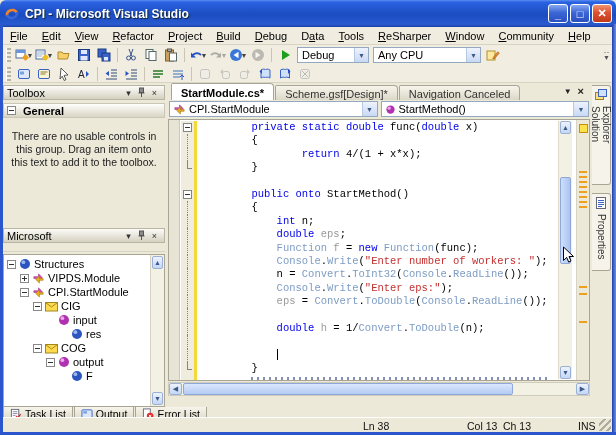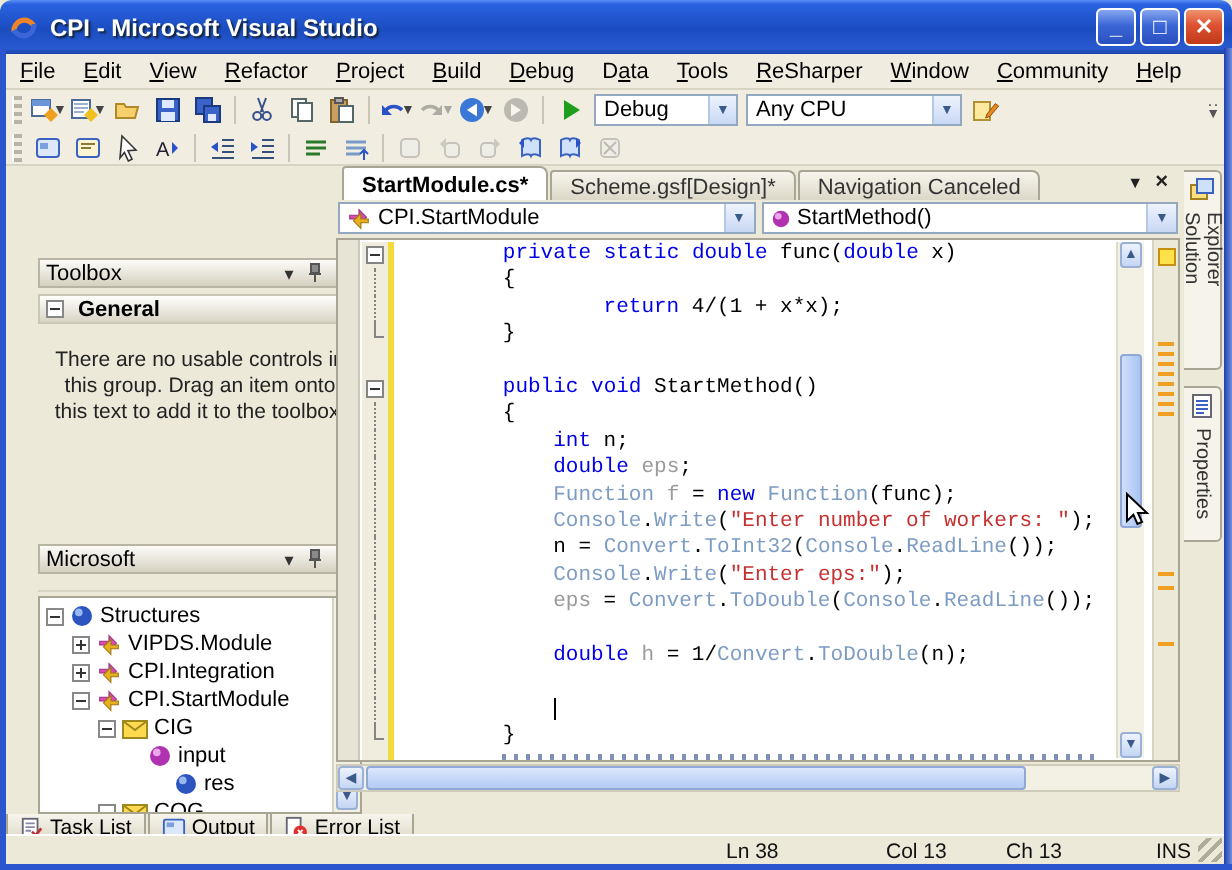--- a/index.html
+++ b/index.html
@@ -34,21 +34,21 @@
   .tcombo{height:16px;background:#fff;border:1px solid #94a8c0;display:flex;align-items:center;
      font-size:11px;padding-left:4px;margin:0 2px;position:relative;}
   .tcombo .arr{margin-left:auto;width:14px;height:14px;background:linear-gradient(#eef3fd,#c8d8f4);
      border-left:1px solid #b5c8e4;display:flex;align-items:center;justify-content:center;font-size:7px;color:#3a5a8a;}
   .overflow{margin-left:auto;display:flex;flex-direction:column;align-items:center;line-height:5px;color:#555;font-size:9px;padding-right:2px;}
   .ico{display:inline-flex;}
   .ico svg{display:block;}
 
   
   .main{position:absolute;left:3px;top:83px;right:4px;bottom:28px;}
-  .leftcol{position:absolute;left:16px;top:0;width:162px;bottom:0;margin-top:44px;}
+  .leftcol{position:absolute;left:0;top:0;width:162px;bottom:0;}
   .panel-title{height:15px;background:linear-gradient(#fcfbf8,#d5d1c0);border:1px solid #b9b5a5;
      display:flex;align-items:center;padding:0 3px;font-size:11px;}
   .panel-title .pt{flex:1;}
   .ptbtn{width:13px;height:12px;display:flex;align-items:center;justify-content:center;font-size:9px;color:#333;}
   .toolbox{position:absolute;left:0;top:2px;right:0;height:141px;}
   .group-hdr{margin-top:3px;height:15px;background:linear-gradient(#fefefc,#d9d5c5);
      border:1px solid #cbc7b7;display:flex;align-items:center;gap:4px;padding:0 3px;font-weight:bold;}
   .tb-empty{margin:12px 6px 0 6px;text-align:center;color:#222;line-height:13px;font-size:10.5px;}
   .prototypes{position:absolute;left:0;top:145px;right:0;bottom:0;}
   .proto-strip{height:9px;background:#ece9d8;border-bottom:1px solid #d8d4c4;}
@@ -459,30 +459,20 @@
                 <span class="expbox plus"></span>
                 <span class="ico">
                   <svg width="13" height="13" viewBox="0 0 14 14">
                     <path d="M2 5h5V2l4 4-4 4V7H2z" fill="#d84fb0" stroke="#a02c86" stroke-width=".6"></path>
                     <path d="M12 9H8v3L4 8l4-4v3h4z" fill="#e8b020" stroke="#a07810" stroke-width=".6"></path>
                   </svg>
                 </span>
                 <span class="lbl">VIPDS.Module</span>
               </div>
               <div class="trow" style="padding-left: 13px;">
-                <span class="expbox plus"></span>
-                <span class="ico">
-                  <svg width="13" height="13" viewBox="0 0 14 14">
-                    <path d="M2 5h5V2l4 4-4 4V7H2z" fill="#d84fb0" stroke="#a02c86" stroke-width=".6"></path>
-                    <path d="M12 9H8v3L4 8l4-4v3h4z" fill="#e8b020" stroke="#a07810" stroke-width=".6"></path>
-                  </svg>
-                </span>
-                <span class="lbl">CPI.Integration</span>
-              </div>
-              <div class="trow" style="padding-left: 13px;">
                 <span class="expbox"></span>
                 <span class="ico">
                   <svg width="13" height="13" viewBox="0 0 14 14">
                     <path d="M2 5h5V2l4 4-4 4V7H2z" fill="#d84fb0" stroke="#a02c86" stroke-width=".6"></path>
                     <path d="M12 9H8v3L4 8l4-4v3h4z" fill="#e8b020" stroke="#a07810" stroke-width=".6"></path>
                   </svg>
                 </span>
                 <span class="lbl">CPI.StartModule</span>
               </div>
               <div class="trow" style="padding-left: 26px;">
@@ -596,21 +586,21 @@
       </div>
 
       <div class="codearea">
         <div class="indmargin"></div>
         <div class="lines" id="codeLines">
             <div class="cl"><span class="olc "><span class="foldbox"></span></span><span class="chg" style="background: rgb(242, 217, 60);"></span><span class="ltxt" style="padding-left: 54.4px;"><span class="tok-k">private</span><span class="tok-d"> </span><span class="tok-k">static</span><span class="tok-d"> </span><span class="tok-k">double</span><span class="tok-d"> func(</span><span class="tok-k">double</span><span class="tok-d"> x)</span></span></div>
             <div class="cl"><span class="olc line"></span><span class="chg" style="background: rgb(242, 217, 60);"></span><span class="ltxt" style="padding-left: 54.4px;"><span class="tok-d">{</span></span></div>
             <div class="cl"><span class="olc line"></span><span class="chg" style="background: rgb(242, 217, 60);"></span><span class="ltxt" style="padding-left: 104.8px;"><span class="tok-k">return</span><span class="tok-d"> 4/(1 + x*x);</span></span></div>
             <div class="cl"><span class="olc end"></span><span class="chg" style="background: rgb(242, 217, 60);"></span><span class="ltxt" style="padding-left: 54.4px;"><span class="tok-d">}</span></span></div>
             <div class="cl"><span class="olc "></span><span class="chg" style="background: rgb(242, 217, 60);"></span><span class="ltxt" style="padding-left: 4px;"></span></div>
-            <div class="cl"><span class="olc "><span class="foldbox"></span></span><span class="chg" style="background: rgb(242, 217, 60);"></span><span class="ltxt" style="padding-left: 54.4px;"><span class="tok-k">public</span><span class="tok-d"> </span><span class="tok-k">void</span><span class="tok-d"> StartMethod()</span></span></div>
+            <div class="cl"><span class="olc "><span class="foldbox"></span></span><span class="chg" style="background: rgb(242, 217, 60);"></span><span class="ltxt" style="padding-left: 54.4px;"><span class="tok-k">public</span><span class="tok-d"> </span><span class="tok-k">onto</span><span class="tok-d"> StartMethod()</span></span></div>
             <div class="cl"><span class="olc line"></span><span class="chg" style="background: rgb(242, 217, 60);"></span><span class="ltxt" style="padding-left: 54.4px;"><span class="tok-d">{</span></span></div>
             <div class="cl"><span class="olc line"></span><span class="chg" style="background: rgb(242, 217, 60);"></span><span class="ltxt" style="padding-left: 79.6px;"><span class="tok-k">int</span><span class="tok-d"> n;</span></span></div>
             <div class="cl"><span class="olc line"></span><span class="chg" style="background: rgb(242, 217, 60);"></span><span class="ltxt" style="padding-left: 79.6px;"><span class="tok-k">double</span><span class="tok-d"> </span><span class="tok-g">eps</span><span class="tok-d">;</span></span></div>
             <div class="cl"><span class="olc line"></span><span class="chg" style="background: rgb(242, 217, 60);"></span><span class="ltxt" style="padding-left: 79.6px;"><span class="tok-ty">Function</span><span class="tok-d"> </span><span class="tok-g">f</span><span class="tok-d"> = </span><span class="tok-k">new</span><span class="tok-d"> </span><span class="tok-ty">Function</span><span class="tok-d">(func);</span></span></div>
             <div class="cl"><span class="olc line"></span><span class="chg" style="background: rgb(242, 217, 60);"></span><span class="ltxt" style="padding-left: 79.6px;"><span class="tok-ty">Console</span><span class="tok-d">.</span><span class="tok-ty">Write</span><span class="tok-d">(</span><span class="tok-s">"Enter number of workers: "</span><span class="tok-d">);</span></span></div>
             <div class="cl"><span class="olc line"></span><span class="chg" style="background: rgb(242, 217, 60);"></span><span class="ltxt" style="padding-left: 79.6px;"><span class="tok-d">n = </span><span class="tok-ty">Convert</span><span class="tok-d">.</span><span class="tok-ty">ToInt32</span><span class="tok-d">(</span><span class="tok-ty">Console</span><span class="tok-d">.</span><span class="tok-ty">ReadLine</span><span class="tok-d">());</span></span></div>
             <div class="cl"><span class="olc line"></span><span class="chg" style="background: rgb(242, 217, 60);"></span><span class="ltxt" style="padding-left: 79.6px;"><span class="tok-ty">Console</span><span class="tok-d">.</span><span class="tok-ty">Write</span><span class="tok-d">(</span><span class="tok-s">"Enter eps:"</span><span class="tok-d">);</span></span></div>
             <div class="cl"><span class="olc line"></span><span class="chg" style="background: rgb(242, 217, 60);"></span><span class="ltxt" style="padding-left: 79.6px;"><span class="tok-g">eps</span><span class="tok-d"> = </span><span class="tok-ty">Convert</span><span class="tok-d">.</span><span class="tok-ty">ToDouble</span><span class="tok-d">(</span><span class="tok-ty">Console</span><span class="tok-d">.</span><span class="tok-ty">ReadLine</span><span class="tok-d">());</span></span></div>
             <div class="cl"><span class="olc line"></span><span class="chg" style="background: rgb(242, 217, 60);"></span><span class="ltxt" style="padding-left: 4px;"></span></div>
             <div class="cl"><span class="olc line"></span><span class="chg" style="background: rgb(242, 217, 60);"></span><span class="ltxt" style="padding-left: 79.6px;"><span class="tok-k">double</span><span class="tok-d"> </span><span class="tok-g">h</span><span class="tok-d"> = 1/</span><span class="tok-ty">Convert</span><span class="tok-d">.</span><span class="tok-ty">ToDouble</span><span class="tok-d">(n);</span></span></div>
@@ -697,21 +687,21 @@
             <circle cx="8.8" cy="8.8" r="3.6" fill="#e03030"></circle>
             <path d="M7.5 7.5l2.6 2.6M10.1 7.5l-2.6 2.6" stroke="#fff"></path>
           </svg>
         </span>
         <span>Error List</span>
       </div>
     </div>
 
   <div class="statusbar">
     <span class="stf" style="left:360px">Ln 38</span>
-    <span class="stf" style="left:440px">Col 13</span>
+    <span class="stf" style="left:464px">Col 13</span>
     <span class="stf" style="left:500px">Ch 13</span>
     <span class="stf" style="left:575px">INS</span>
     <span class="resizegrip"></span>
   </div>
 
   <div class="border-l"></div>
   <div class="border-r"></div>
   <div class="border-b"></div>
 
   <div class="cursor">

